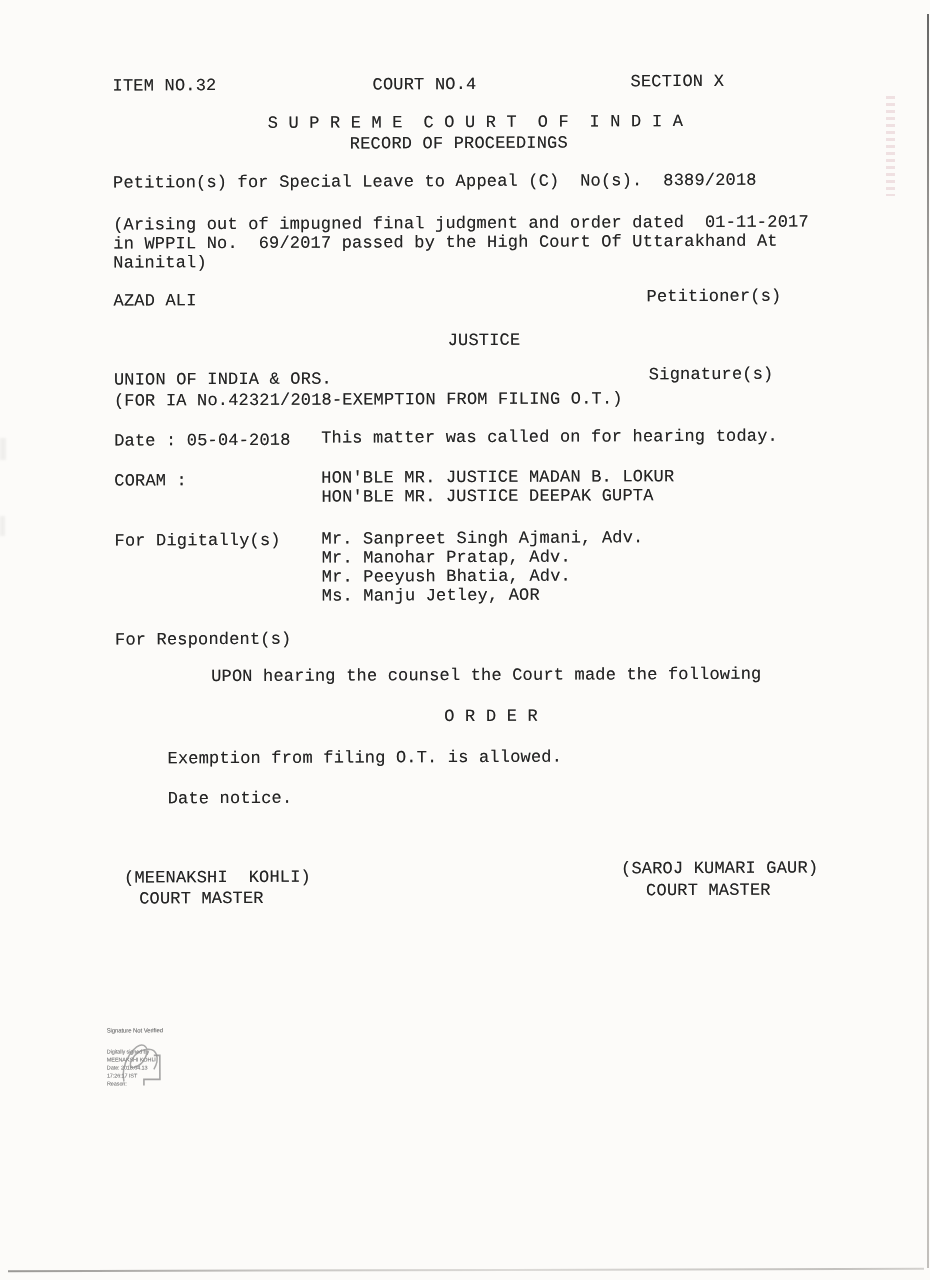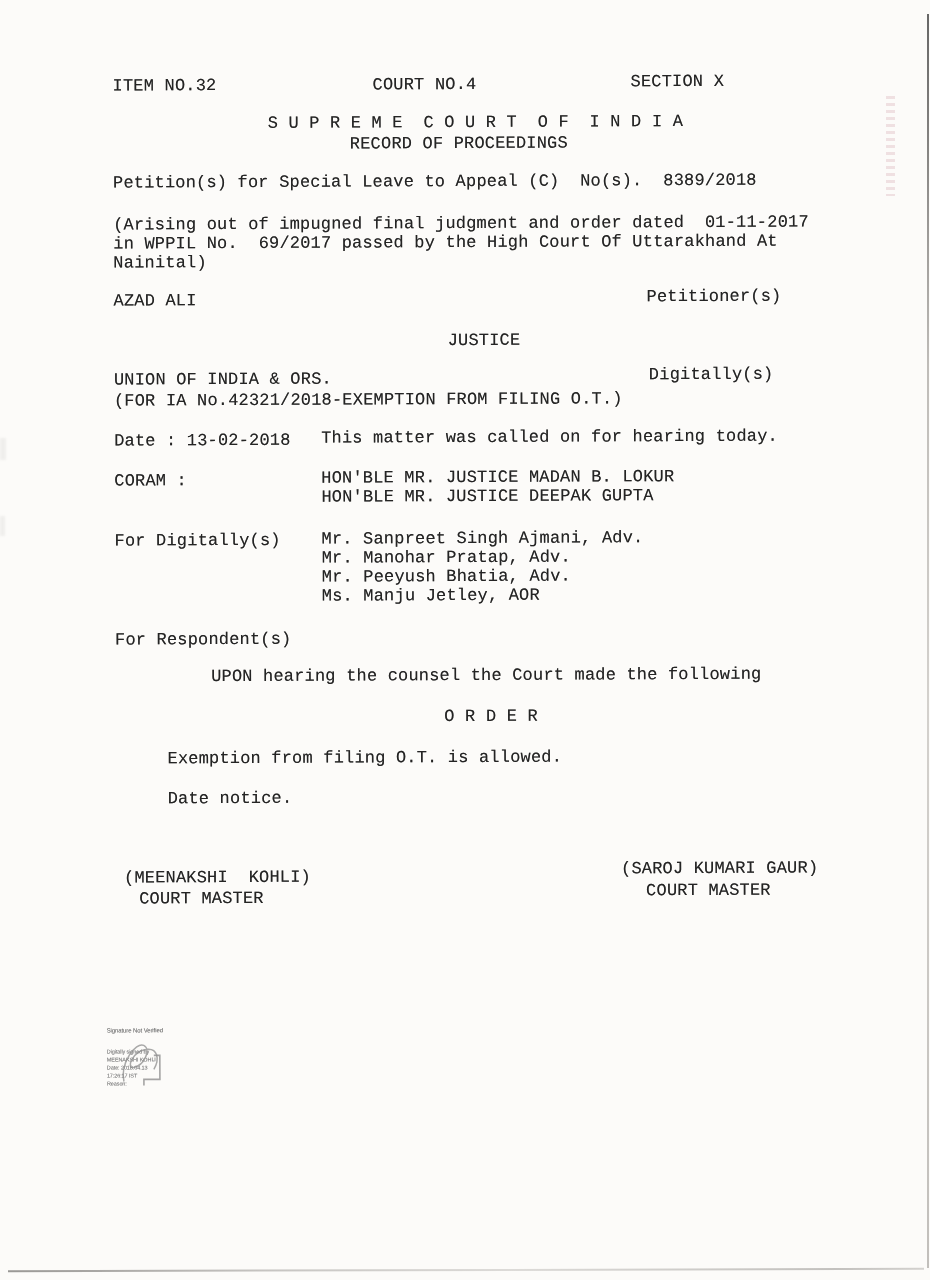--- a/index.html
+++ b/index.html
@@ -74,24 +74,24 @@
     <div class="t" style="left:115px;top:214px">(Arising out of impugned final judgment and order dated  01-11-2017
 in WPPIL No.  69/2017 passed by the High Court Of Uttarakhand At
 Nainital)</div>
 
     <div class="t" style="left:115px;top:290px">AZAD ALI</div>
     <div class="t" style="left:648px;top:288px">Petitioner(s)</div>
 
     <div class="t" style="left:449px;top:331px">JUSTICE</div>
 
     <div class="t" style="left:115px;top:369px">UNION OF INDIA &amp; ORS.</div>
-    <div class="t" style="left:650px;top:366px">Digitally(s)</div>
+    <div class="t" style="left:650px;top:366px">Signature(s)</div>
     <div class="t" style="left:115px;top:390px">(FOR IA No.42321/2018-EXEMPTION FROM FILING O.T.)</div>
 
-    <div class="t" style="left:115px;top:430px">Date : 13-02-2018</div>
+    <div class="t" style="left:115px;top:430px">Date : 05-04-2018</div>
     <div class="t" style="left:322px;top:428px">This matter was called on for hearing today.</div>
 
     <div class="t" style="left:115px;top:470px">CORAM :</div>
     <div class="t" style="left:322px;top:468px">HON'BLE MR. JUSTICE MADAN B. LOKUR
 HON'BLE MR. JUSTICE DEEPAK GUPTA</div>
 
     <div class="t" style="left:115px;top:530px">For Digitally(s)</div>
     <div class="t" style="left:322px;top:529px">Mr. Sanpreet Singh Ajmani, Adv.
 Mr. Manohar Pratap, Adv.
 Mr. Peeyush Bhatia, Adv.

